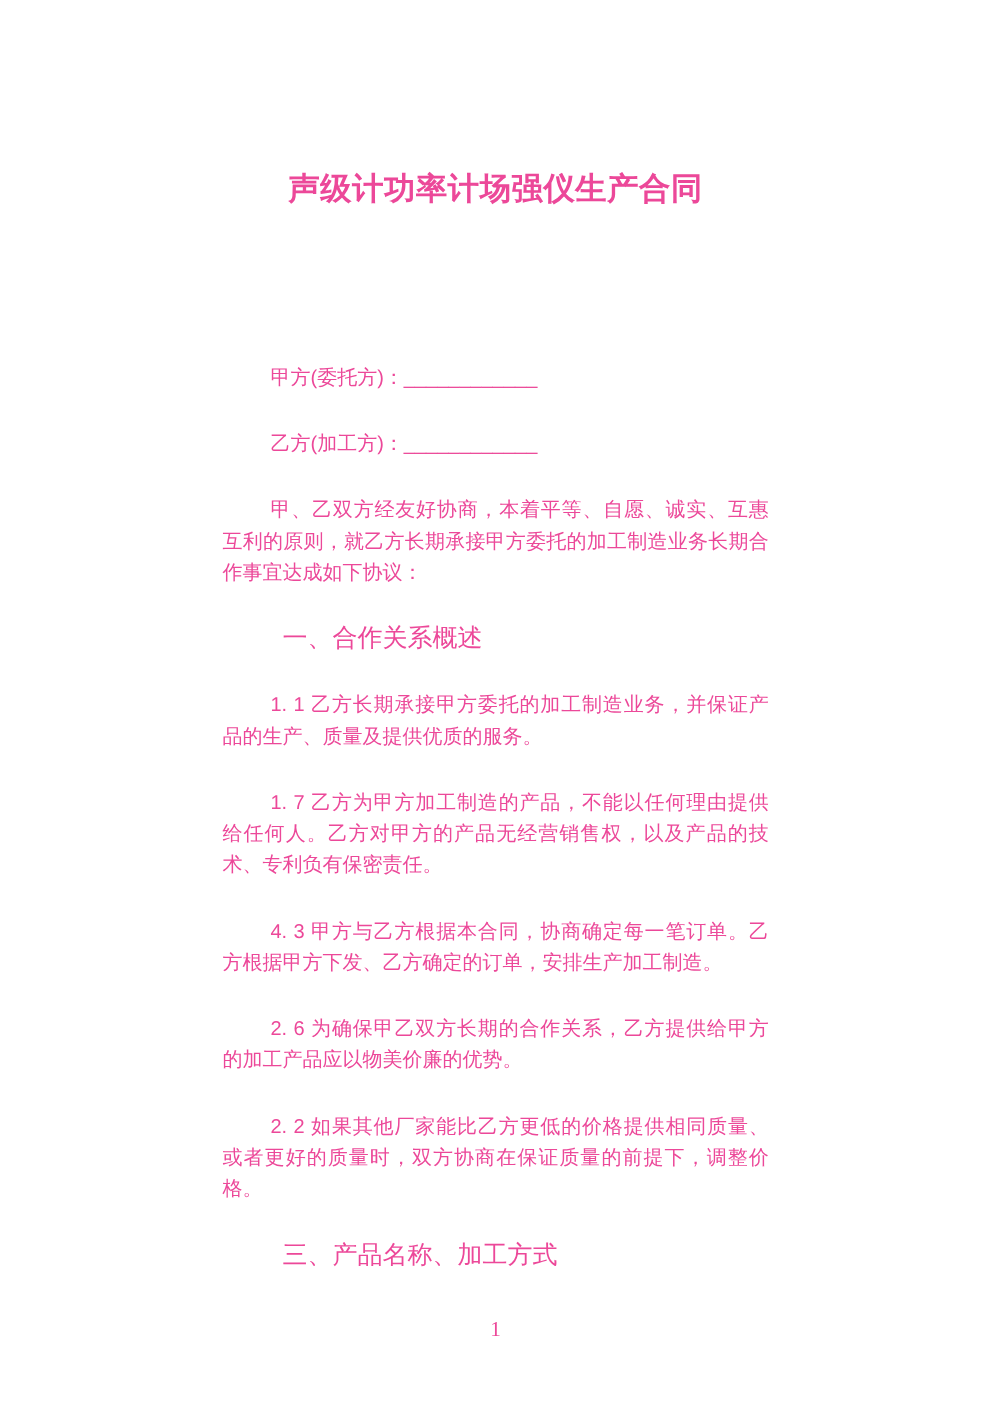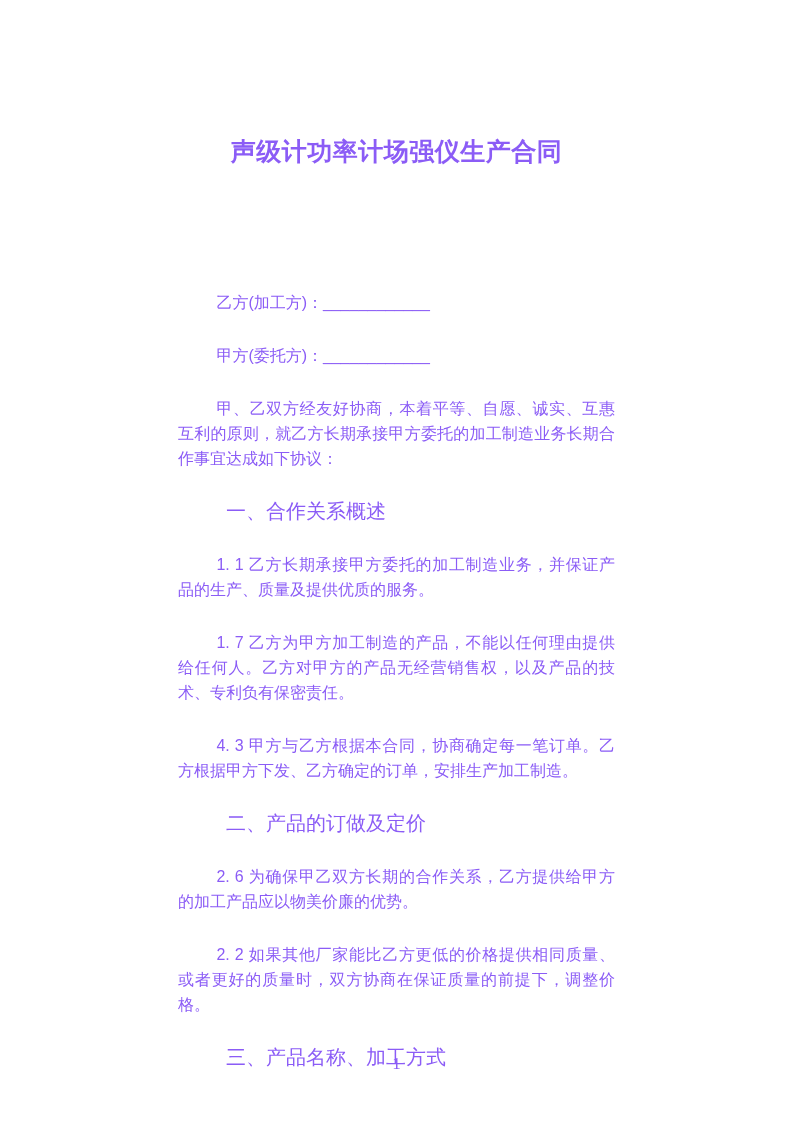--- a/index.html
+++ b/index.html
@@ -5,21 +5,21 @@
   html, body {
     margin: 0;
     padding: 0;
     background: #ffffff;
   }
   .page {
     position: relative;
     width: 629px;
     height: 1122px;
     background: #ffffff;
-    color: #8b5cf6;
+    color: #ec4899;
     font-family: "Liberation Sans", "DejaVu Sans", sans-serif;
     overflow: hidden;
     margin: 0 auto;
   }
   .content {
     padding: 0 96px;
   }
   .doc-title {
     font-size: 25px;
     font-weight: bold;
@@ -65,35 +65,34 @@
   }
 </style>
 </head>
 <body>
 
 <div class="page">
   <div class="content">
 
     <div class="doc-title">声级计功率计场强仪生产合同</div>
 
+    <div class="party-line"><span>甲方(委托方)：</span><span class="blank-line">____________</span></div>
+
     <div class="party-line"><span>乙方(加工方)：</span><span class="blank-line">____________</span></div>
-
-    <div class="party-line"><span>甲方(委托方)：</span><span class="blank-line">____________</span></div>
 
     <div class="para">甲、乙双方经友好协商，本着平等、自愿、诚实、互惠互利的原则，就乙方长期承接甲方委托的加工制造业务长期合作事宜达成如下协议：</div>
 
     <div class="heading">一、合作关系概述</div>
 
     <div class="para">1. 1 乙方长期承接甲方委托的加工制造业务，并保证产品的生产、质量及提供优质的服务。</div>
 
     <div class="para">1. 7 乙方为甲方加工制造的产品，不能以任何理由提供给任何人。乙方对甲方的产品无经营销售权，以及产品的技术、专利负有保密责任。</div>
 
     <div class="para">4. 3 甲方与乙方根据本合同，协商确定每一笔订单。乙方根据甲方下发、乙方确定的订单，安排生产加工制造。</div>
 
-    <div class="heading">二、产品的订做及定价</div>
 
     <div class="para">2. 6 为确保甲乙双方长期的合作关系，乙方提供给甲方的加工产品应以物美价廉的优势。</div>
 
     <div class="para">2. 2 如果其他厂家能比乙方更低的价格提供相同质量、或者更好的质量时，双方协商在保证质量的前提下，调整价格。</div>
 
     <div class="heading">三、产品名称、加工方式</div>
 
   </div>
 
   <div class="page-number">1</div>

